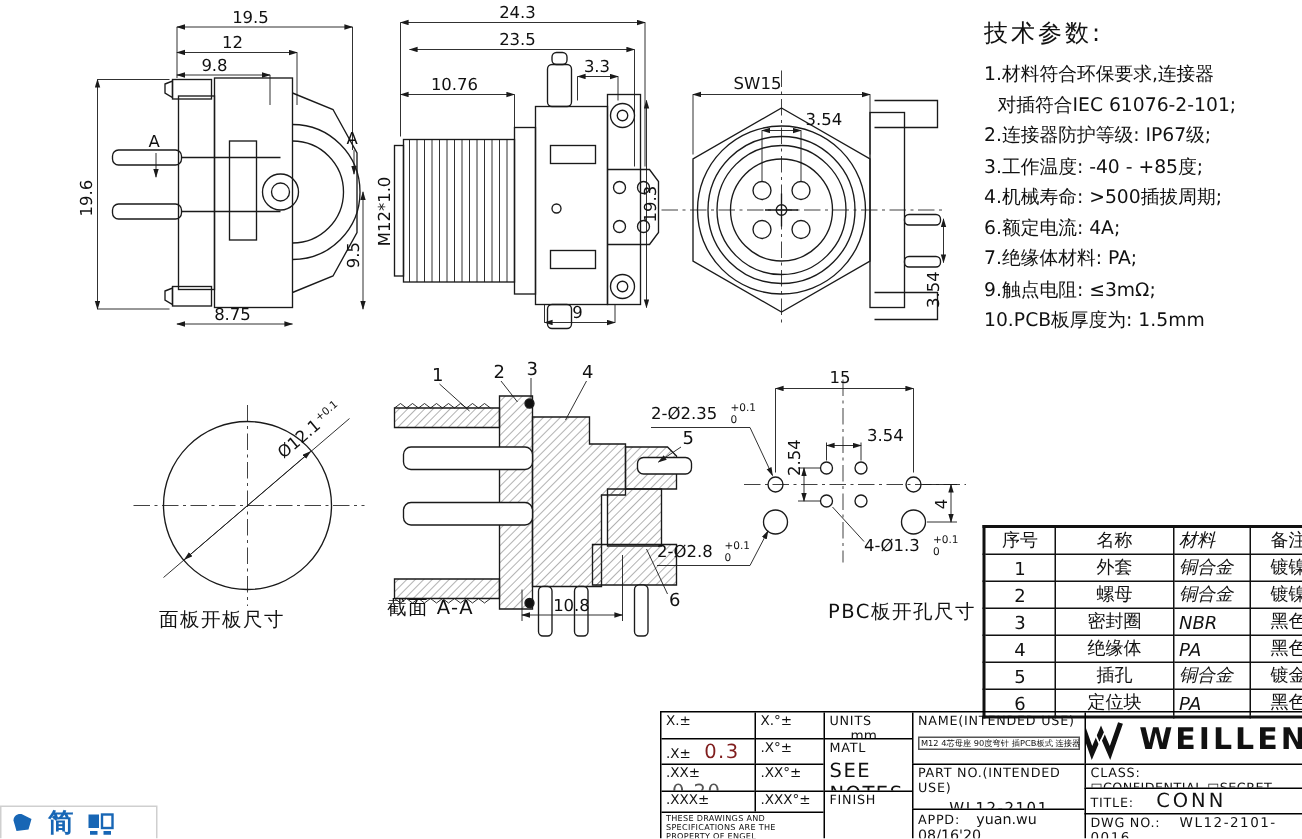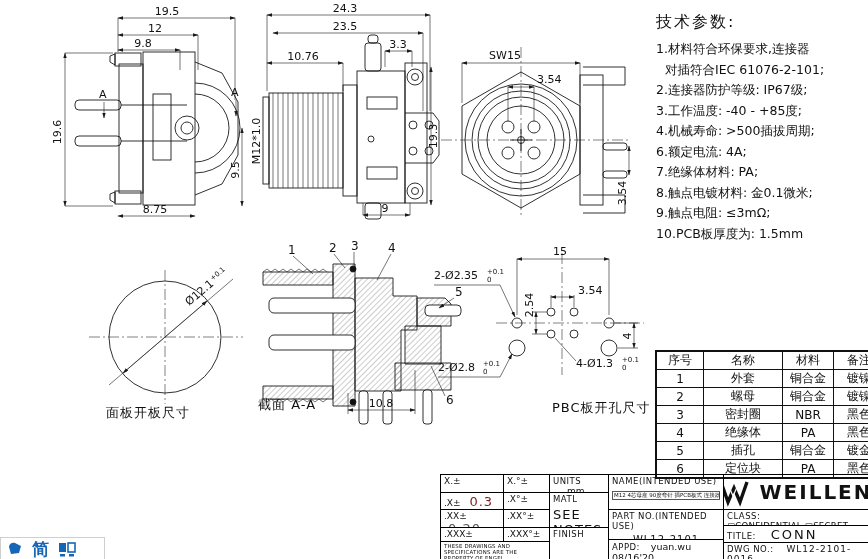--- a/index.html
+++ b/index.html
@@ -18,21 +18,21 @@
   
   .specs{position:absolute;left:656px;top:12px;width:212px;}
   .specs .t{font-size:16px;letter-spacing:2px;margin-bottom:6px;}
   .specs .li{font-size:12.5px;line-height:20.5px;white-space:nowrap;}
   .specs .indent{padding-left:9px;}
   
   .ptable{position:absolute;left:655px;top:350px;border-collapse:collapse;}
   .ptable td,.ptable th{border:1px solid #111;font-size:12px;font-weight:normal;
         height:15px;padding:0 3px;text-align:center;white-space:nowrap;}
   .ptable{border:2px solid #111;}
-  .ptable .mat{text-align:center;}
+  .ptable .mat{text-align:left;font-style:italic;}
   
   .tb{position:absolute;left:440px;top:474px;width:427px;height:85px;
       border:1.5px solid #000;border-bottom:none;font-size:9px;}
   .cell{position:absolute;border-left:1px solid #000;border-top:1px solid #000;
         box-sizing:border-box;padding:1px 3px;overflow:hidden;}
   .cell .lbl{font-size:8.5px;letter-spacing:.5px;}
   .big{font-size:13px;letter-spacing:1px;}
   .legal{font-size:5.4px;line-height:6px;letter-spacing:.2px;}
   .brandrow{display:flex;align-items:center;justify-content:center;gap:6px;height:100%;}
   .brandname{font-size:20px;font-weight:bold;letter-spacing:2px;}
@@ -334,21 +334,20 @@
 
   <div class="specs">
     <div class="t">技术参数:</div>
     <div class="li">1.材料符合环保要求,连接器</div>
     <div class="li indent">对插符合IEC 61076-2-101;</div>
     <div class="li">2.连接器防护等级: IP67级;</div>
     <div class="li">3.工作温度: -40 - +85度;</div>
     <div class="li">4.机械寿命: &gt;500插拔周期;</div>
     <div class="li">6.额定电流: 4A;</div>
     <div class="li">7.绝缘体材料: PA;</div>
-    <div class="li">8.触点电镀材料: 金0.1微米;</div>
     <div class="li">9.触点电阻: ≤3mΩ;</div>
     <div class="li">10.PCB板厚度为: 1.5mm</div>
   </div>
 
   <table class="ptable">
     <tbody>
         <tr>
       <th style="width:40px">序号</th>
       <th style="width:72px">名称</th>
       <th style="width:44px" class="mat">材料</th>

